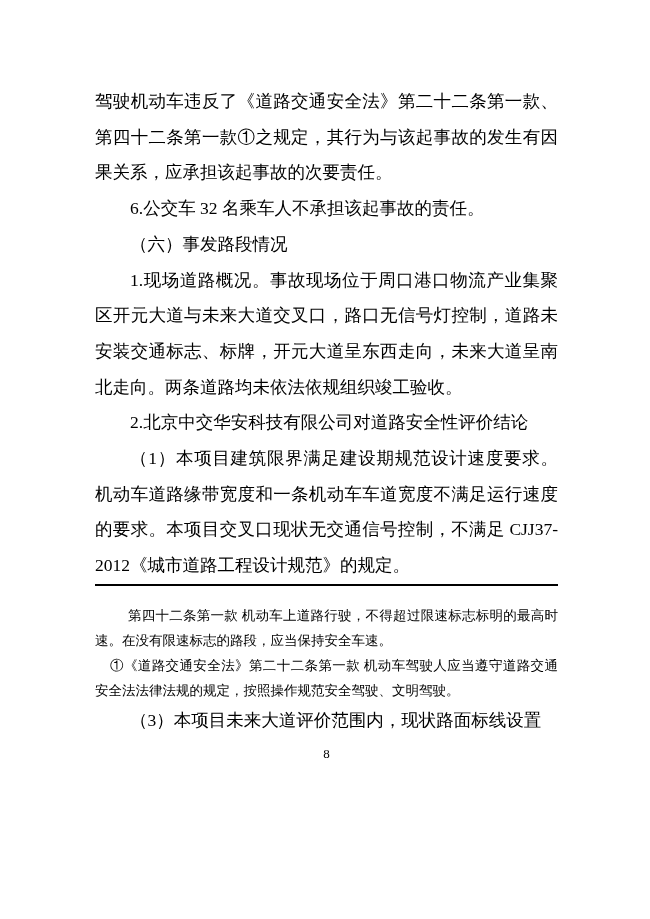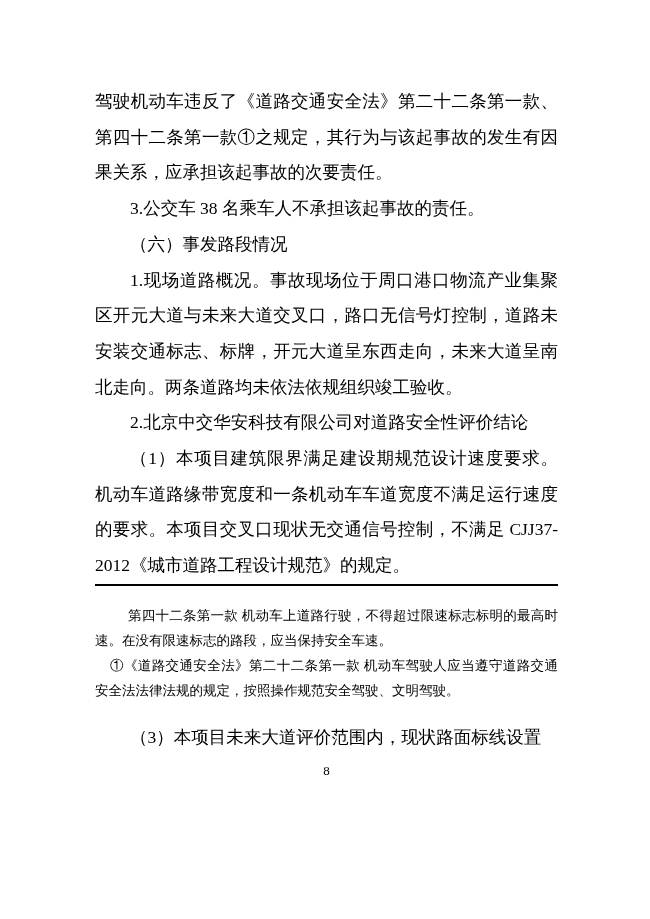--- a/index.html
+++ b/index.html
@@ -52,38 +52,38 @@
   .footnotes { margin-top: 17px; }
   .footnote {
     margin: 0;
     font-size: 13.5px;
     line-height: 25px;
     text-align: justify;
     color: #000000;
   }
   .fn-1 { text-indent: 15px; }
   .fn-2 { text-indent: 33px; }
-  .para.after-fn { margin-top: 17px; }
+  .para.after-fn { margin-top: 0; }
   .page-number {
     margin-top: 6px;
     text-align: center;
     font-size: 13px;
     line-height: 18px;
     color: #000000;
   }
 </style>
 </head>
 <body>
 
 <div class="page">
   <main class="content">
 
     <p class="para no-indent">驾驶机动车违反了《道路交通安全法》第二十二条第一款、第四十二条第一款①之规定，其行为与该起事故的发生有因果关系，应承担该起事故的次要责任。</p>
 
-    <p class="para">3.公交车 38 名乘车人不承担该起事故的责任。</p>
+    <p class="para">6.公交车 32 名乘车人不承担该起事故的责任。</p>
 
     <h3 class="heading">（六）事发路段情况</h3>
 
     <p class="para"><span class="bold-lead">1.现场道路概况。</span><span>事故现场位于周口港口物流产业集聚区开元大道与未来大道交叉口，路口无信号灯控制，道路未安装交通标志、标牌，开元大道呈东西走向，未来大道呈南北走向。两条道路均未依法依规组织竣工验收。</span></p>
 
     <h3 class="heading">2.北京中交华安科技有限公司对道路安全性评价结论</h3>
 
     <p class="para">（1）本项目建筑限界满足建设期规范设计速度要求。机动车道路缘带宽度和一条机动车车道宽度不满足运行速度的要求。本项目交叉口现状无交通信号控制，不满足 CJJ37-2012《城市道路工程设计规范》的规定。</p>
 
 

